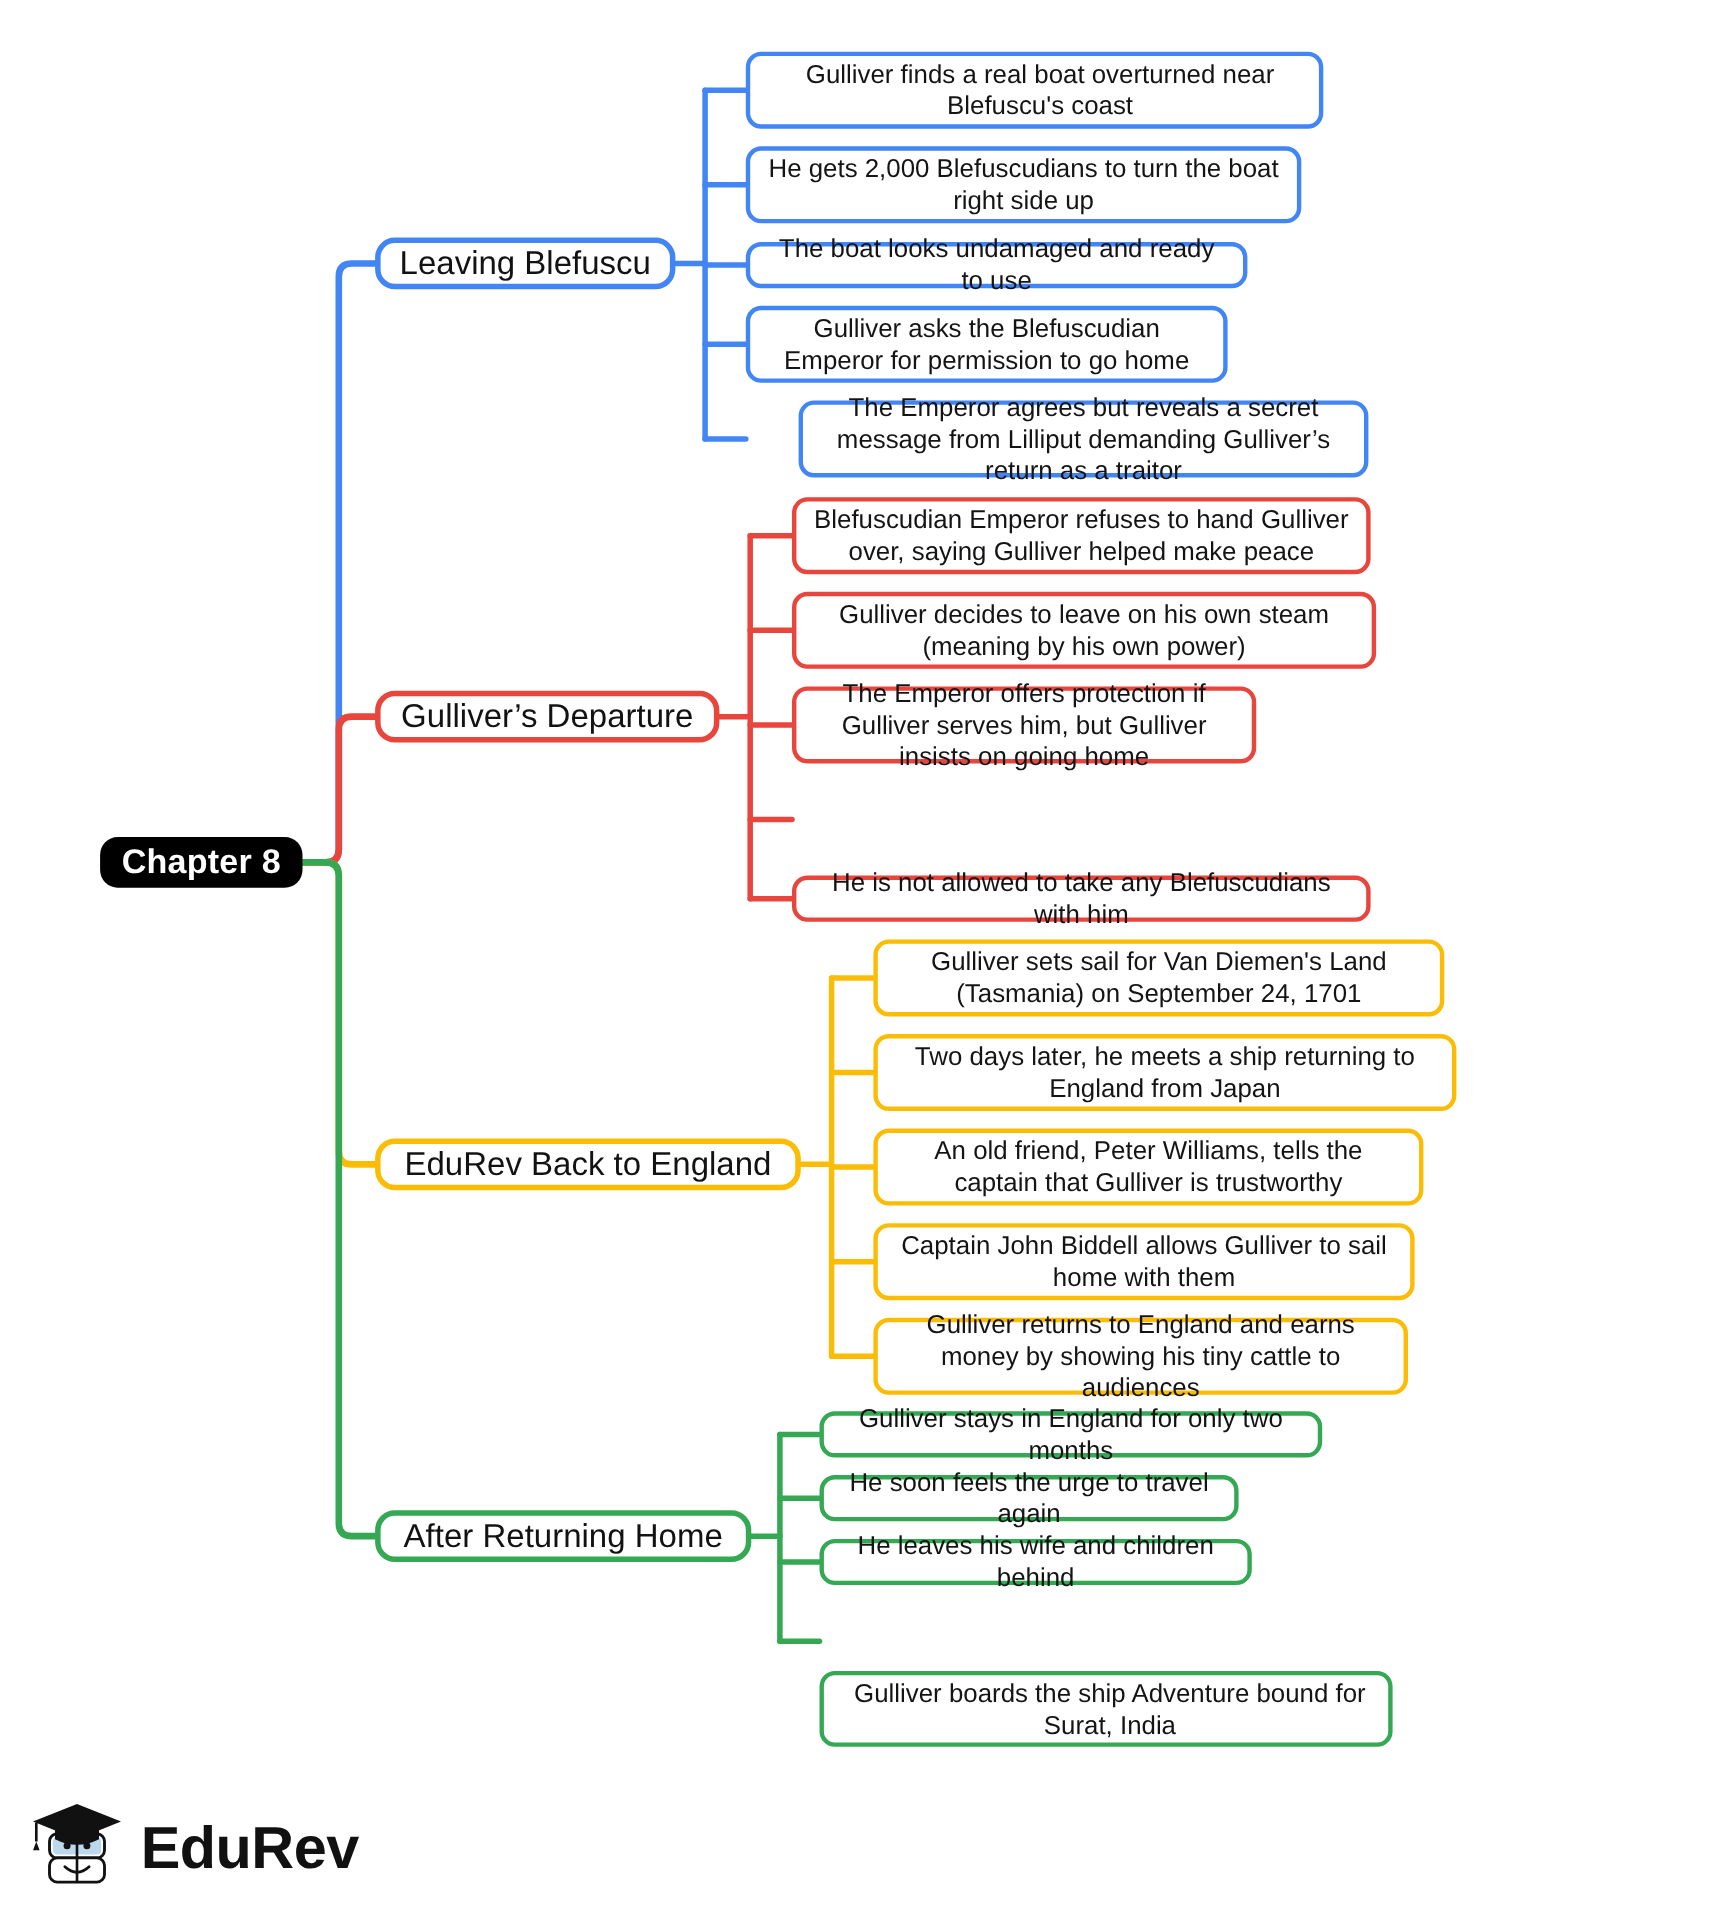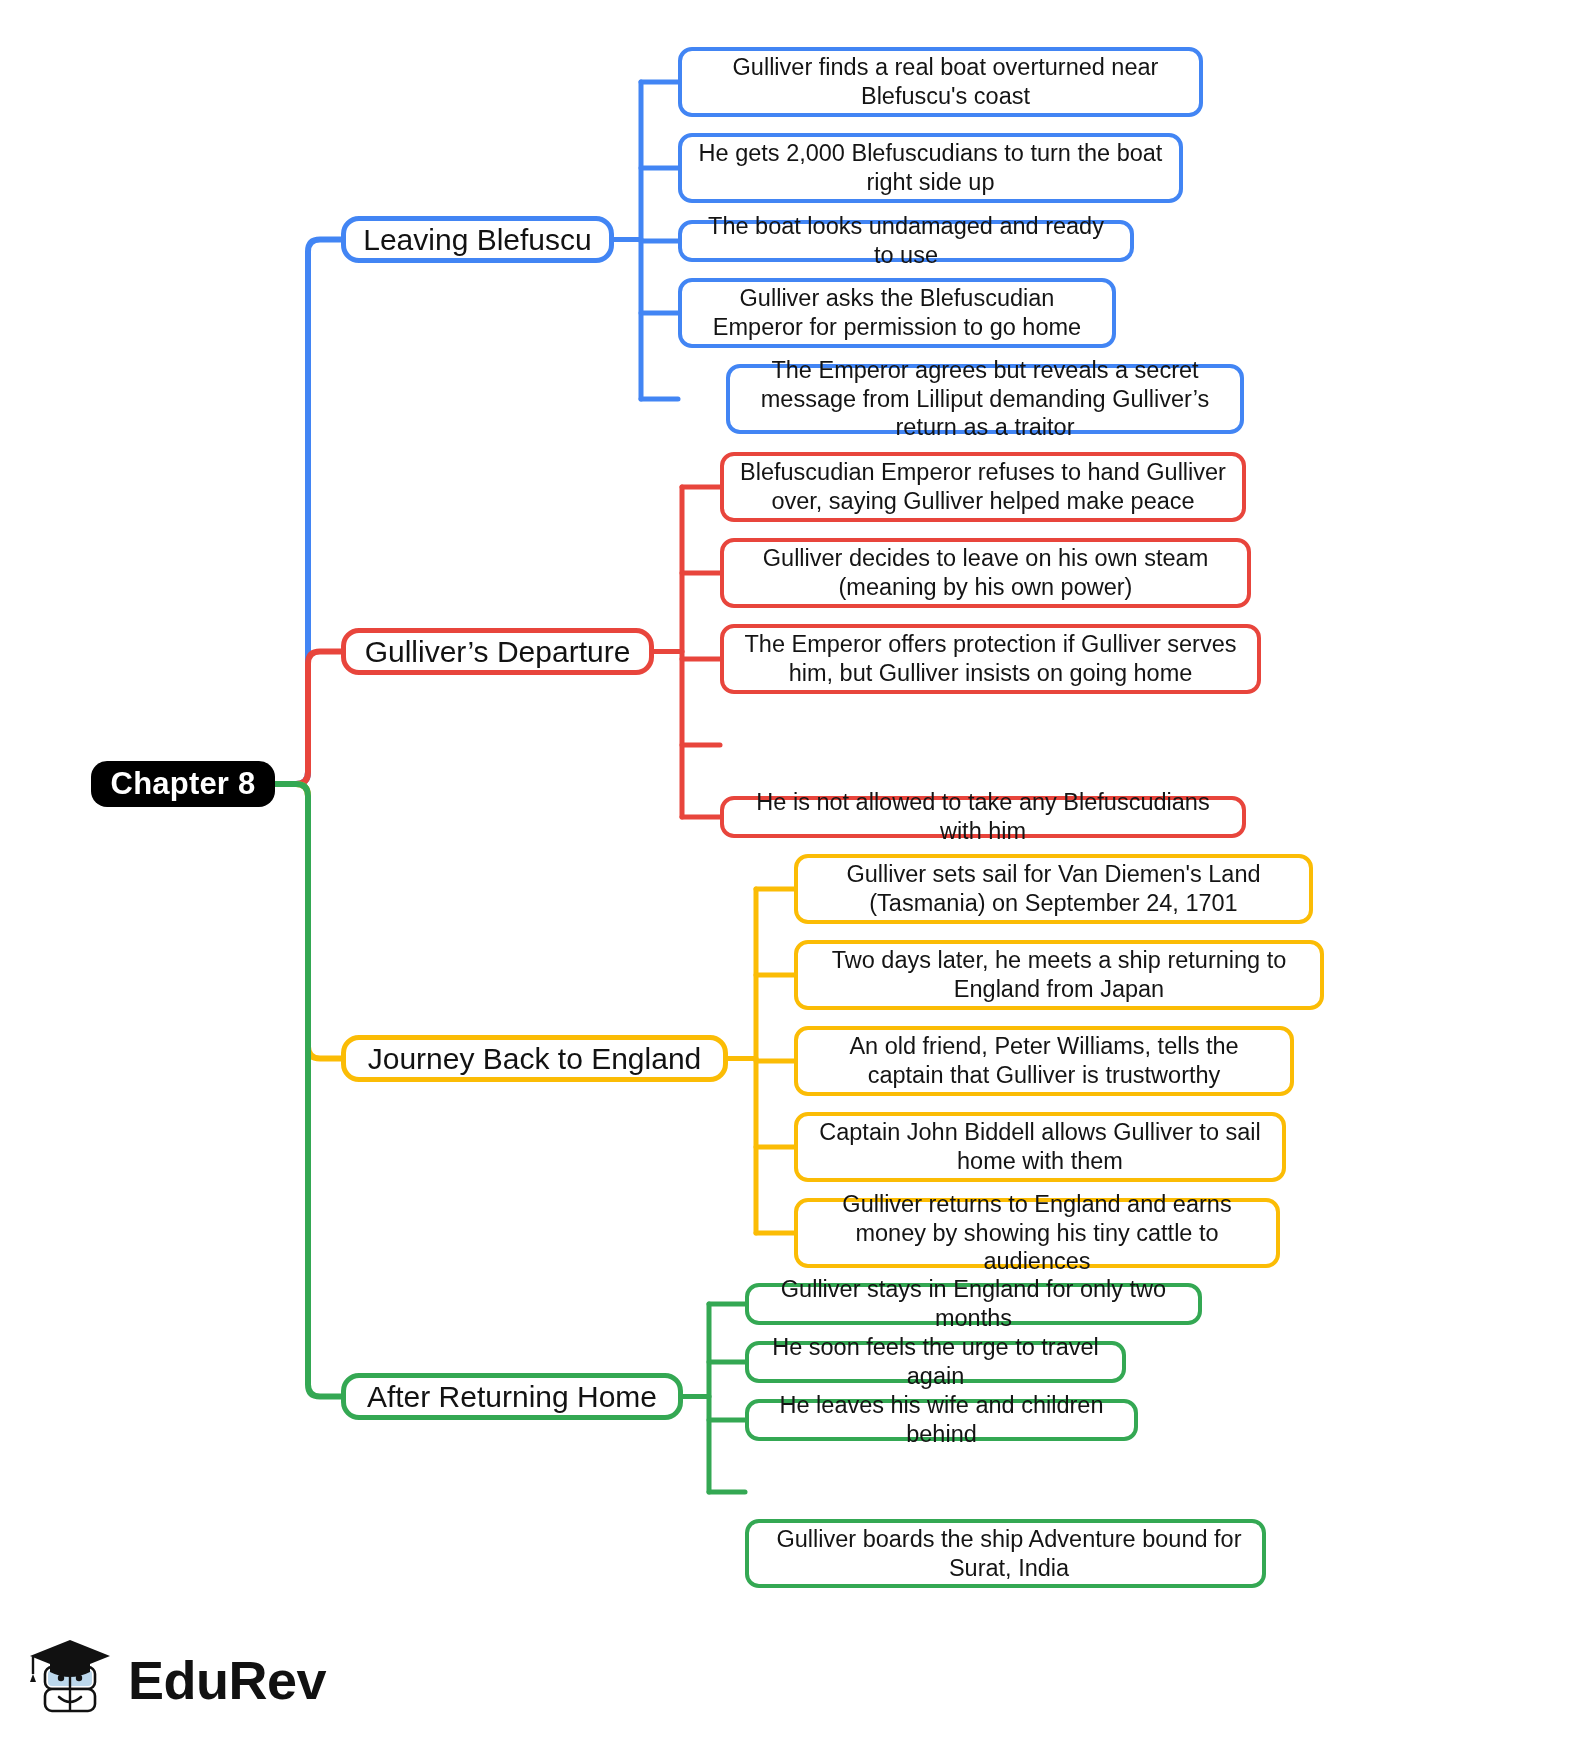--- a/index.html
+++ b/index.html
@@ -157,28 +157,28 @@
     </div>
     <div class="branch-node" style="left: 341px; top: 628px; width: 313px; height: 47px; border-color: rgb(232, 69, 60);">
       <span>Gulliver’s Departure</span>
     </div>
     <div class="leaf-node" style="left: 720px; top: 452px; width: 526px; height: 70px; border-color: rgb(232, 69, 60);">
       <span>Blefuscudian Emperor refuses to hand Gulliver over, saying Gulliver helped make peace</span>
     </div>
     <div class="leaf-node" style="left: 720px; top: 538px; width: 531px; height: 70px; border-color: rgb(232, 69, 60);">
       <span>Gulliver decides to leave on his own steam (meaning by his own power)</span>
     </div>
-    <div class="leaf-node" style="left: 720px; top: 624px; width: 541px; height: 70px; border-color: rgb(232, 69, 60);">
+    <div class="leaf-node" style="left: 720px; top: 624px; width: 422px; height: 70px; border-color: rgb(232, 69, 60);">
       <span>The Emperor offers protection if Gulliver serves him, but Gulliver insists on going home</span>
     </div>
     <div class="leaf-node" style="left: 720px; top: 796px; width: 526px; height: 42px; border-color: rgb(232, 69, 60);">
       <span>He is not allowed to take any Blefuscudians with him</span>
     </div>
     <div class="branch-node" style="left: 341px; top: 1035px; width: 387px; height: 47px; border-color: rgb(251, 188, 5);">
-      <span>Journey Back to England</span>
+      <span>EduRev Back to England</span>
     </div>
     <div class="leaf-node" style="left: 794px; top: 854px; width: 519px; height: 70px; border-color: rgb(251, 188, 5);">
       <span>Gulliver sets sail for Van Diemen's Land (Tasmania) on September 24, 1701</span>
     </div>
     <div class="leaf-node" style="left: 794px; top: 940px; width: 530px; height: 70px; border-color: rgb(251, 188, 5);">
       <span>Two days later, he meets a ship returning to England from Japan</span>
     </div>
     <div class="leaf-node" style="left: 794px; top: 1026px; width: 500px; height: 70px; border-color: rgb(251, 188, 5);">
       <span>An old friend, Peter Williams, tells the captain that Gulliver is trustworthy</span>
     </div>

